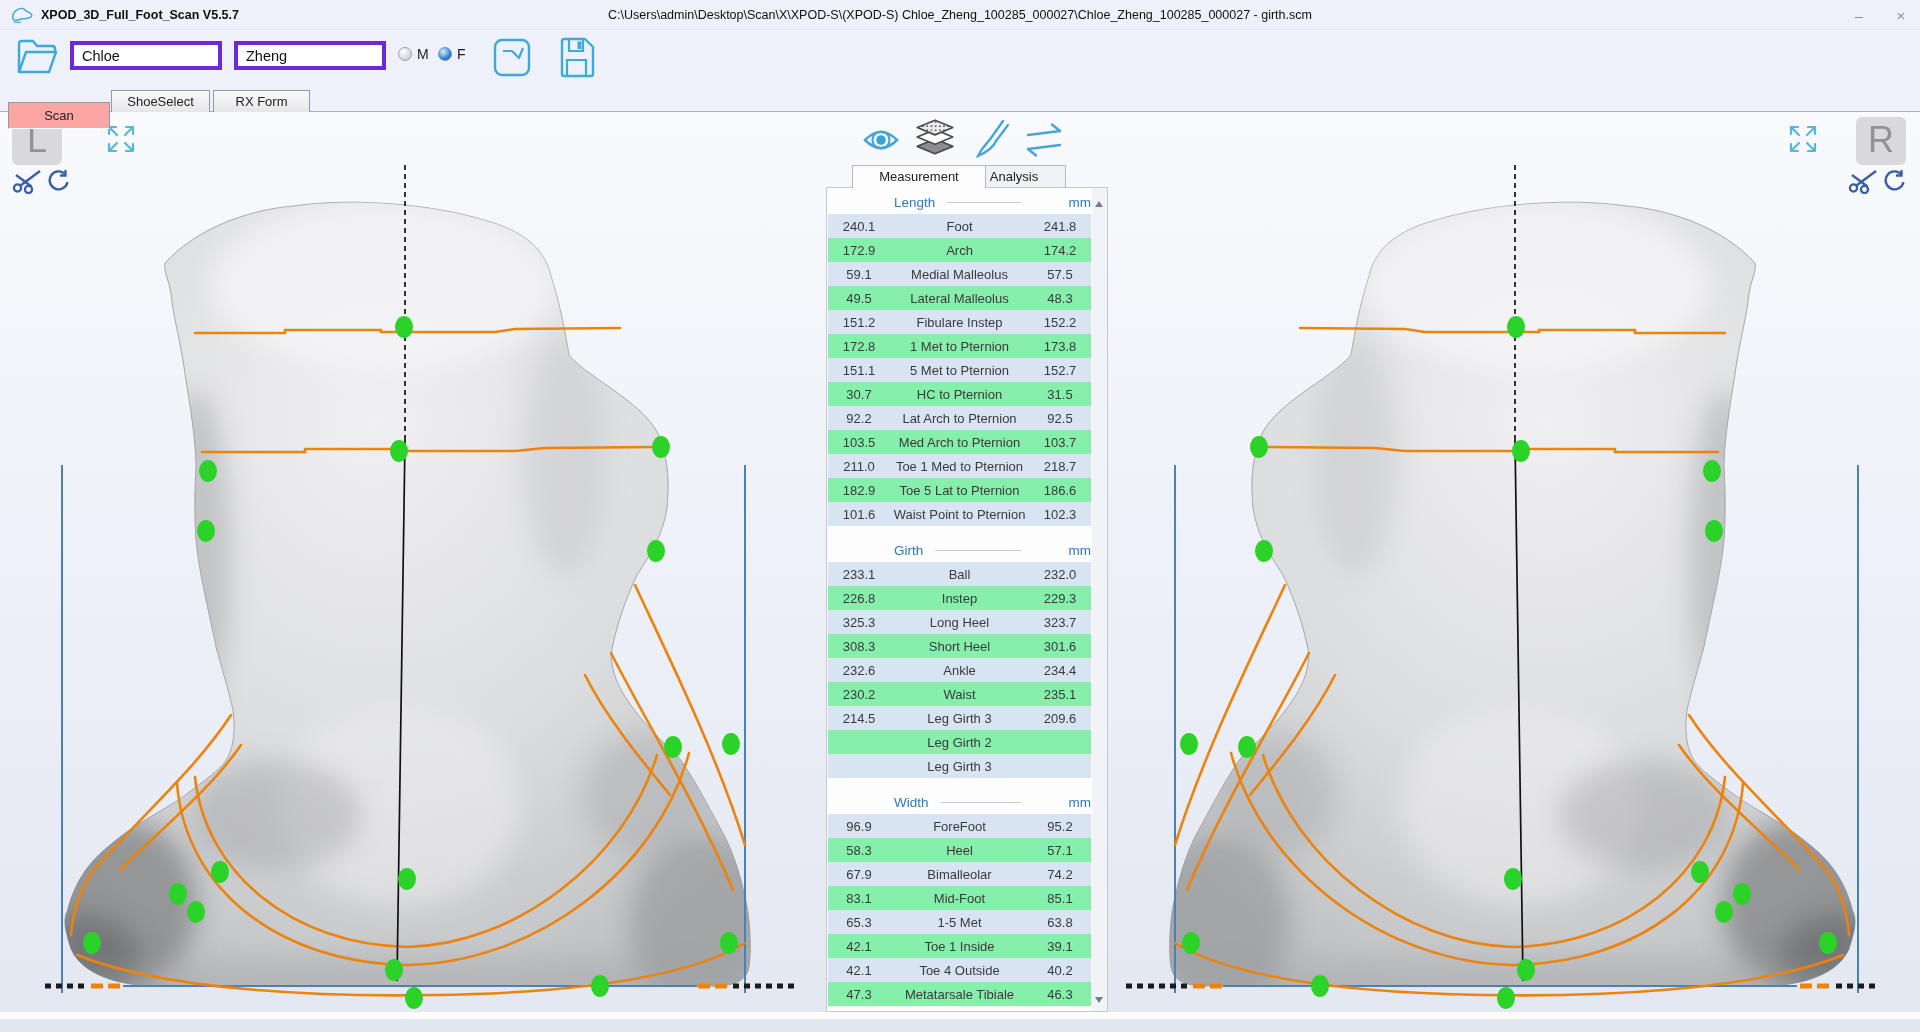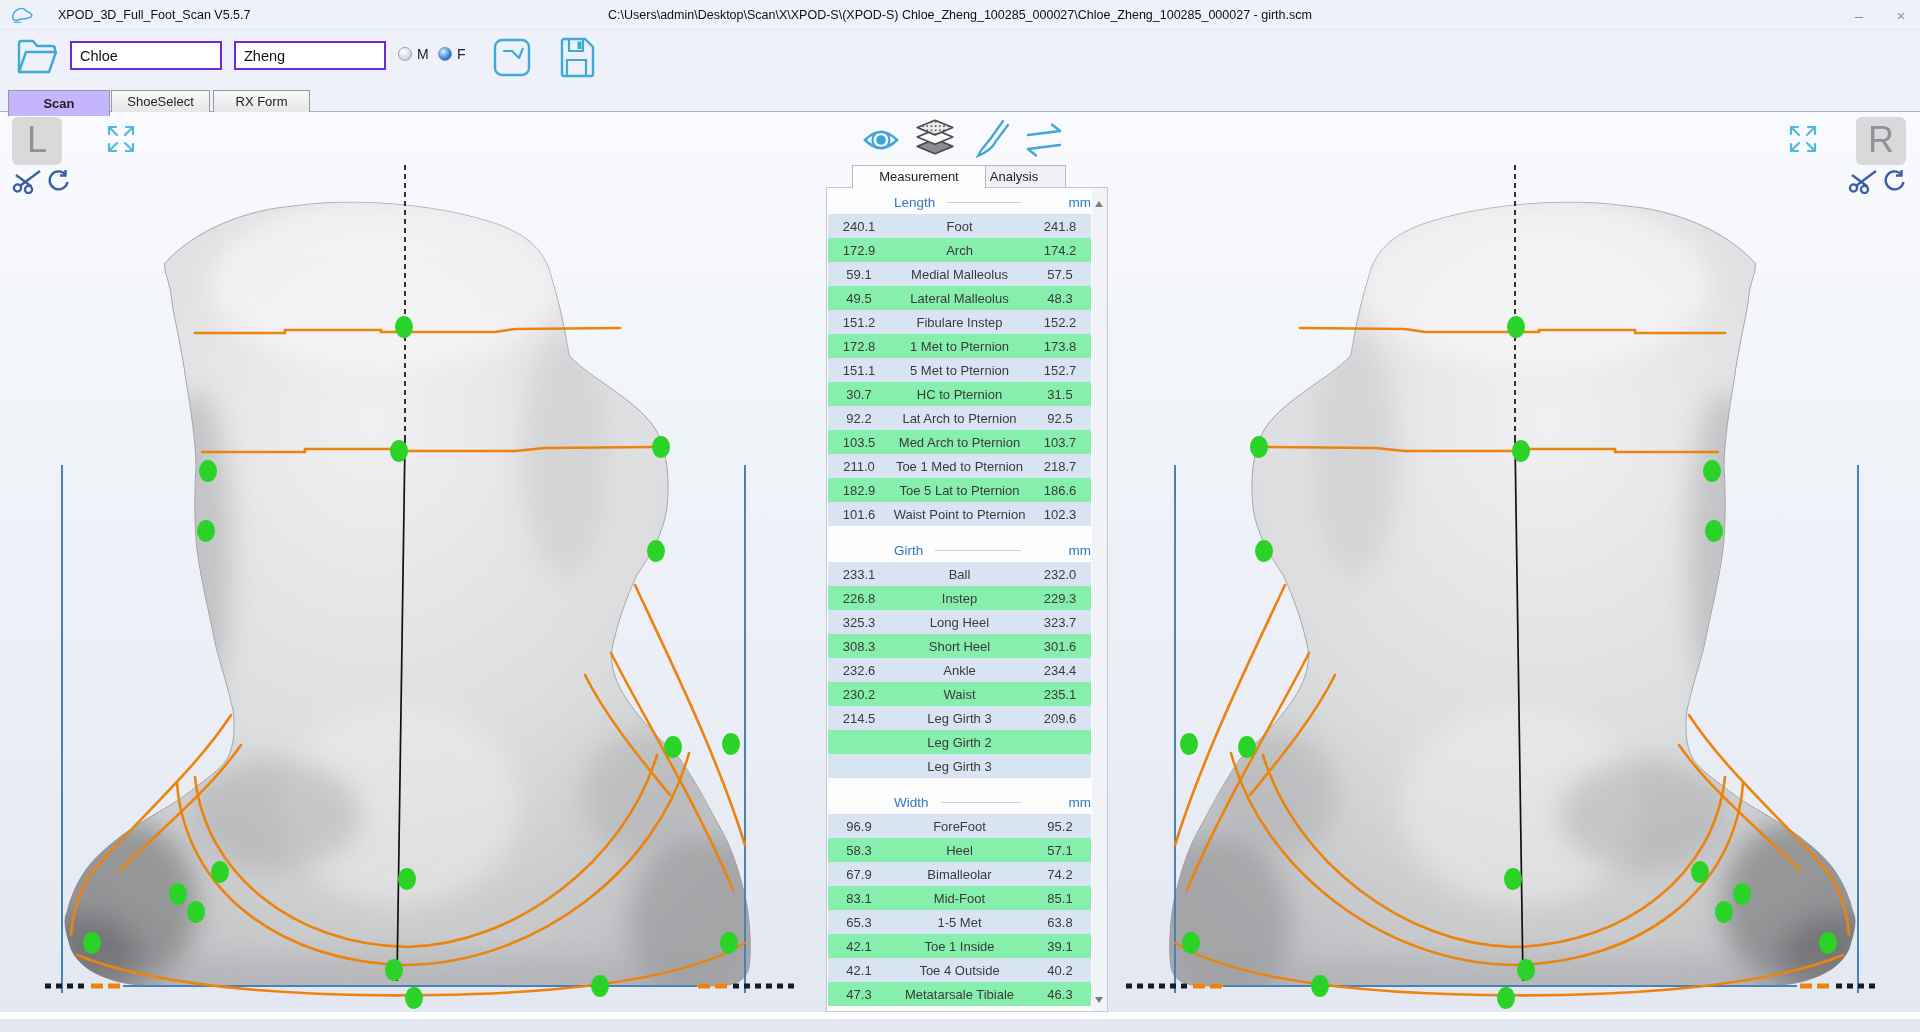--- a/index.html
+++ b/index.html
@@ -3,48 +3,48 @@
 <meta charset="utf-8">
 <style>
   * { margin:0; padding:0; box-sizing:border-box; }
   html,body { width:1920px; height:1032px; overflow:hidden;
     font-family:"Liberation Sans", sans-serif; background:#e8ebf4; }
   .app { position:absolute; inset:0; }
 
   
   .titlebar { position:absolute; left:0; top:0; width:1920px; height:30px;
     background:#eef1f9; border-bottom:1px solid #e2e6f0; }
-  .appid { position:absolute; left:10px; top:0; height:30px; display:flex; align-items:center; gap:24px; }
+  .appid { position:absolute; left:10px; top:0; height:30px; display:flex; align-items:center; gap:7px;font-weight:bold; }
   .apptitle { font-size:12.5px; color:#101010; }
   .fpath { position:absolute; left:0; top:0; width:100%; height:30px; line-height:30px;
     text-align:center; font-size:12.5px; color:#101010; pointer-events:none; }
   .winctl { position:absolute; right:10px; top:0; height:30px; display:flex; align-items:center; gap:24px; }
   .winbtn { color:#8b9099; font-size:15px; width:18px; text-align:center; cursor:default; }
 
   
   .toolbar { position:absolute; left:0; top:30px; width:1920px; height:56px; background:#eef1f9; }
   .iconbtn { position:absolute; background:none; border:none; }
   .namefield { position:absolute; top:11px; width:152px; height:29px; background:#fff;
-    border:2px solid #6d28d9; font-size:14.5px; padding-left:8px; color:#111;
+    border:4px solid #6d28d9; font-size:14.5px; padding-left:8px; color:#111;
     font-family:"Liberation Sans", sans-serif; }
   .radio { position:absolute; top:16px; display:flex; align-items:center; gap:5px;
     font-size:14px; color:#222; cursor:default; }
   .rdot { width:14px; height:14px; border-radius:50%; border:1px solid #9aa0ab;
     background:radial-gradient(circle at 35% 30%, #ffffff, #cdd2d9 75%); }
   .rdot.checked { background:radial-gradient(circle at 35% 30%, #bfe0f8 10%, #2a7ccb 65%, #1b5fa5);
     border-color:#6d96c2; }
 
   
   .tabstrip { position:absolute; left:0; top:86px; width:1920px; height:26px;
     background:#eef1f9; border-bottom:1px solid #aab0ba; }
   .tab { position:absolute; top:4px; height:32px; line-height:21px; text-align:center;
     font-size:13px; color:#222; background:linear-gradient(#f9f9fa,#dcdde0);
     border:1px solid #949aa4; border-bottom:none; }
-  .tab.active { top:4px; height:27px; line-height:26px; background:#c4b5fd;
-    border-bottom:1px solid #fcfdff; z-index:3;font-weight:bold; }
+  .tab.active { top:16px; height:27px; line-height:26px; background:#fca5a5;
+    border-bottom:1px solid #fcfdff; z-index:3; }
 
   
   .main { position:absolute; left:0; top:112px; width:1920px; height:920px;
     background:linear-gradient(#f8fafd, #e3e7f1); }
   .view { position:absolute; top:43px; width:750px; height:876px; }
   .view.left { left:45px; } .view.right { left:1125px; }
 
   .sidebtn { position:absolute; top:5px; width:50px; height:48px; background:#d9d9db;
     border-radius:6px; color:#919196; font-size:36px; text-align:center; line-height:46px; }
   .whiteband { position:absolute; left:0; top:900px; width:1920px; height:7px; background:#fdfdfe; }

